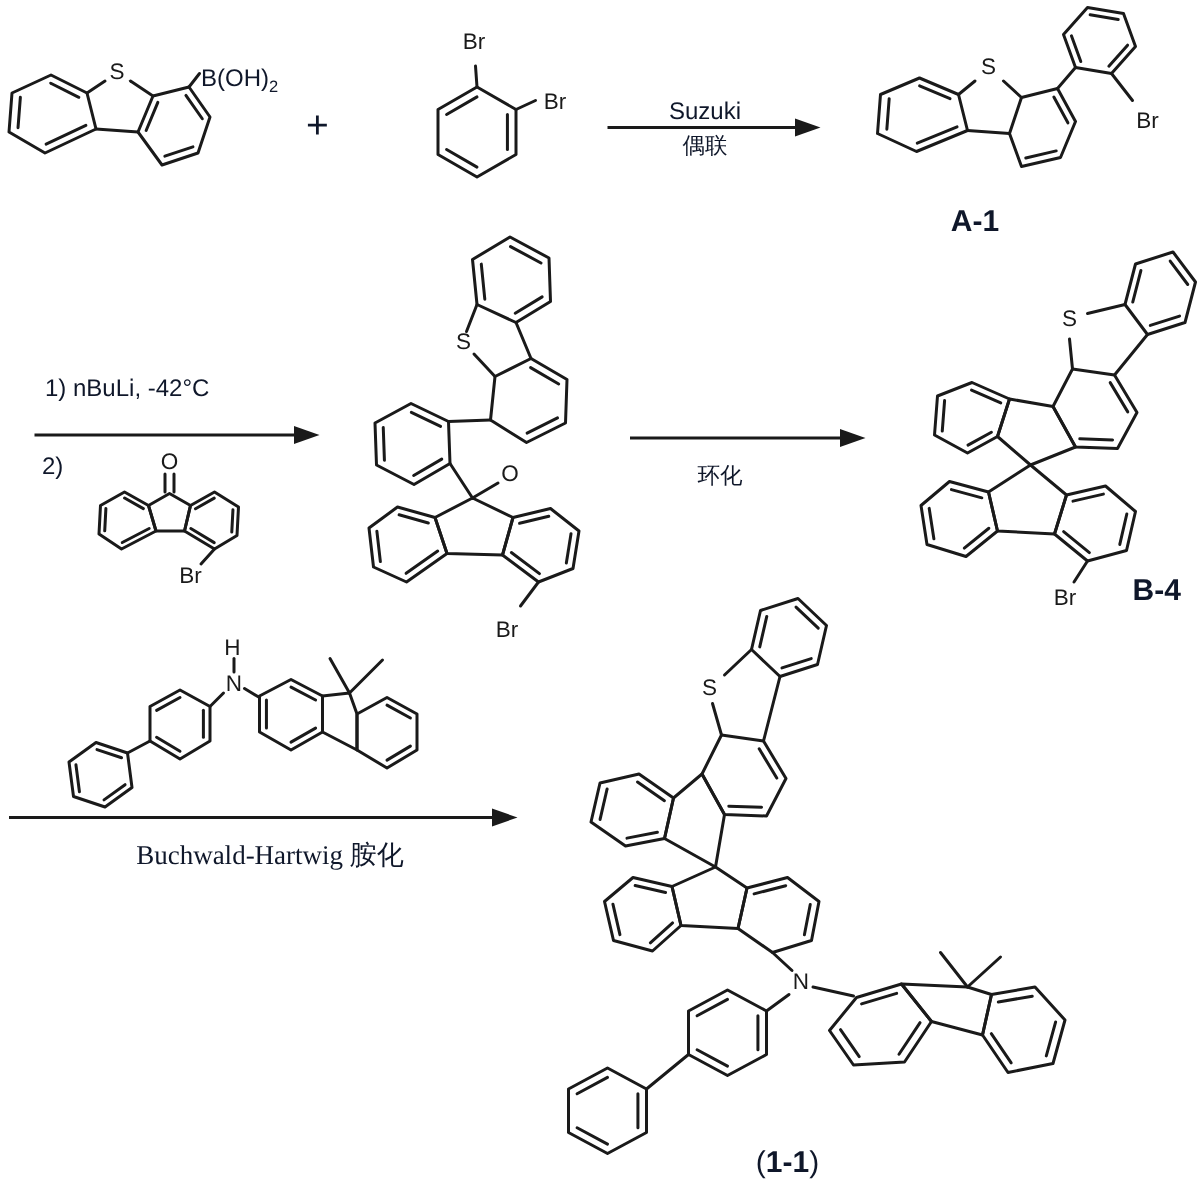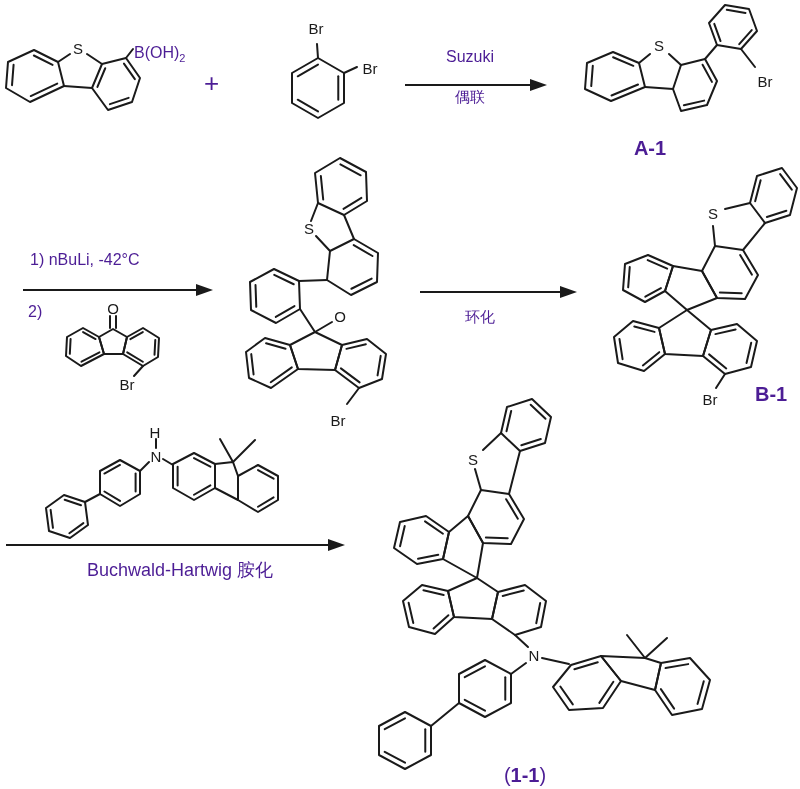--- a/index.html
+++ b/index.html
@@ -1,32 +1,32 @@
 <!DOCTYPE html>
 <html><head>
 <meta charset="utf-8">
 <title>Reaction Scheme</title>
 <style>
   html,body{margin:0;padding:0;background:#ffffff;}
   .canvas{position:relative;width:800px;height:789px;background:#ffffff;overflow:hidden;
           font-family:"Liberation Sans",sans-serif;color:#1a1a1a;}
-  .lbl{position:absolute;white-space:nowrap;color:#4c1d95;}
+  .lbl{position:absolute;white-space:nowrap;color:#0f172a;}
   .center{text-align:center;}
   .mol{position:absolute;overflow:visible;}
   .mol polygon{fill:none;stroke:#1a1a1a;stroke-width:2;stroke-linejoin:round;}
   .mol line{stroke:#1a1a1a;stroke-width:2;stroke-linecap:round;fill:none;}
   .mol text{font-family:"Liberation Sans",sans-serif;font-size:15px;fill:#1a1a1a;
             text-anchor:middle;dominant-baseline:central;}
   .arrow{position:absolute;overflow:visible;}
   .arrow line{stroke:#1a1a1a;stroke-width:2;}
   .arrow polygon{fill:#1a1a1a;stroke:none;}
   .plus{font-size:26px;font-weight:400;}
   .cond{font-size:16px;}
   .cjk{font-size:15px;}
-  .serif{font-family:Liberation Sans, sans-serif;font-size:18px;}
+  .serif{font-family:Liberation Serif, serif;font-size:18px;}
   .prod{font-size:20px;font-weight:bold;}
   .formula{font-size:16px;}
   .formula sub{font-size:11px;}
 </style>
 </head>
 <body>
 
 <div class="canvas">
 
   <svg class="mol" style="left:2px;top:18px" width="200" height="120">
@@ -62,21 +62,21 @@
         <line x1="74" y1="60" x2="87" y2="54"></line>
       </g>
     <text x="46" y="15">Br</text>
     <text x="100" y="55">Br</text>
   </svg>
 
   <svg class="arrow" style="left:400px;top:60px" width="155" height="50">
     <line x1="5" y1="25" x2="138" y2="25"></line>
     <polygon points="130,19 147,25 130,31"></polygon>
   </svg>
-  <div class="lbl cond center" style="left:425px;top:48px;width:90px">Suzuki</div>
+  <div class="lbl cond center" style="left:425px;top:66px;width:90px">Suzuki</div>
   <div class="lbl cjk center" style="left:425px;top:88px;width:90px">偶联</div>
 
   <svg class="mol" style="left:545px;top:3px" width="255" height="150">
     <g>
         <polygon points="94,60 68,49 42,60 40,86 66,98 100,84"></polygon>
         <line x1="88.35333333333334" y1="62.82333333333333" x2="68.07333333333334" y2="54.24333333333333"></line>
         <line x1="47.79333333333333" y1="62.82333333333333" x2="46.233333333333334" y2="83.10333333333334"></line>
         <line x1="66.51333333333334" y1="92.46333333333334" x2="93.03333333333333" y2="81.54333333333334"></line>
         <polygon points="136,62 160,56 172,78 162,102 136,108 128,86"></polygon>
         <line x1="157.58" y1="61.72" x2="166.94" y2="78.88"></line>
@@ -187,21 +187,21 @@
         <line x1="166.20666666666668" y1="184.68666666666667" x2="161.52666666666667" y2="204.96666666666667"></line>
         <line x1="141.24666666666667" y1="210.42666666666668" x2="124.08666666666666" y2="196.38666666666666"></line>
         <line x1="165" y1="45" x2="140" y2="51"></line>
         <line x1="130" y1="88" x2="128" y2="68"></line>
         <line x1="180" y1="65" x2="158" y2="92"></line>
         <line x1="140" y1="216" x2="131" y2="230"></line>
       </g>
     <text x="128" y="55">S</text>
     <text x="125" y="241">Br</text>
   </svg>
-  <div class="lbl prod" style="left:755px;top:383px">B-1</div>
+  <div class="lbl prod" style="left:755px;top:383px">B-4</div>
 
   <svg class="mol" style="left:25px;top:425px" width="300" height="115">
     <g>
         <polygon points="39,70 60,77 63,100 45,113 24,106 21,83"></polygon>
         <line x1="39.66" y1="74.73" x2="56.04" y2="80.19"></line>
         <line x1="58.38" y1="98.13" x2="44.34" y2="108.27"></line>
         <line x1="27.96" y1="102.81" x2="25.62" y2="84.87"></line>
         <polygon points="95,35 115,46 115,69 95,81 75,69 75,46"></polygon>
         <line x1="110.6" y1="48.56666666666666" x2="110.6" y2="66.50666666666666"></line>
         <line x1="95" y1="75.86666666666666" x2="79.4" y2="66.50666666666666"></line>

